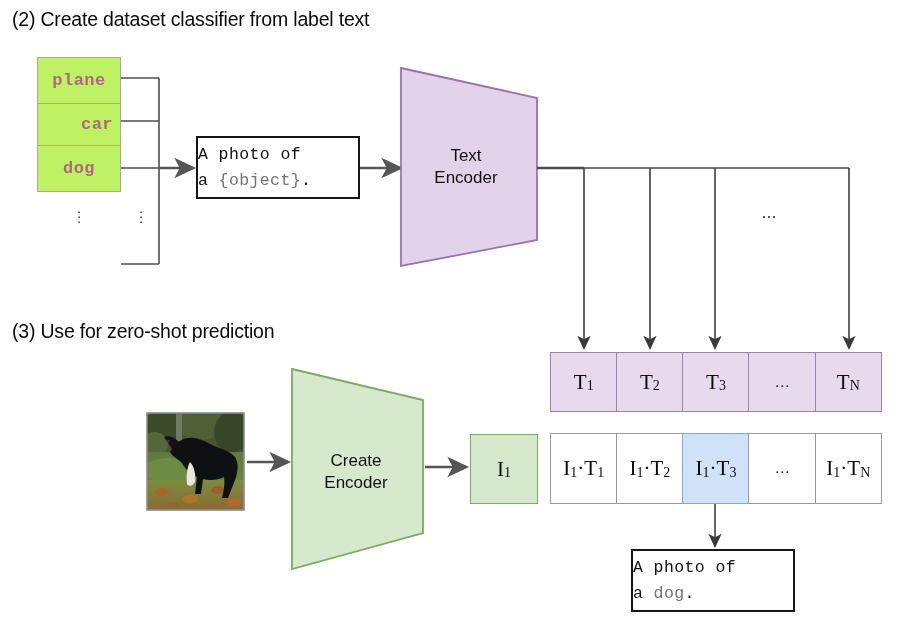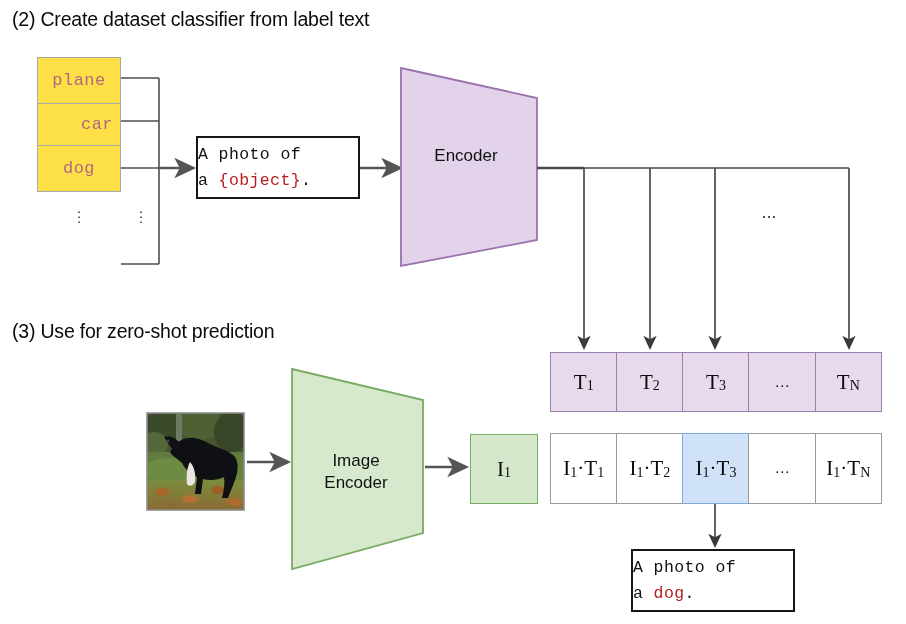--- a/index.html
+++ b/index.html
@@ -20,26 +20,27 @@
     font-size:19.5px;
     color:#0b0b0b;
     letter-spacing:-0.2px;
     white-space:nowrap;
   }
 
   
   .label-box{
     box-sizing:border-box;
     border:1.4px solid #a8a8a8;
-    background:#fde047;
+    background:#bef264;
     display:flex;align-items:center;justify-content:center;
     font-family:"Liberation Mono", monospace;
     font-size:17px;
     color:#b1667f;
     letter-spacing:0.5px;
+    font-weight:bold;
   }
 
   
   .vdots{
     font-family:"Liberation Sans", sans-serif;
     font-size:15px;
     color:#2b2b2b;
     line-height:5px;
     text-align:center;
     letter-spacing:0;
@@ -52,21 +53,21 @@
     border:2.2px solid #161616;
     background:#ffffff;
     display:flex;flex-direction:column;
     align-items:flex-start;justify-content:center;
     font-family:"Liberation Mono", monospace;
     font-size:16.5px;
     color:#101010;
     line-height:26px;
     letter-spacing:0.4px;
   }
-  .prompt-box .pink{color:#b91c1c;margin-top:20px;}
+  .prompt-box .pink{color:#737373;margin-top:20px;}
   .prompt-row{white-space:pre;}
 
   
   .enc-label{
     position:absolute;
     text-align:center;
     font-family:"Liberation Sans", sans-serif;
     font-size:17px;
     color:#111111;
     line-height:22px;
@@ -218,24 +219,25 @@
       <span>.</span>
       <span>.</span>
   </div>
 
   <div class="abs prompt-box" style="left:192px;top:136px;width:164px;height:63px;">
     <div class="prompt-row">A photo of</div>
     <div class="prompt-row"><span>a </span><span class="pink">{object}</span><span>.</span></div>
   </div>
 
   <div class="enc-label" style="left:397px;top:145px;width:130px;">
+    <div>Text</div>
     <div>Encoder</div>
   </div>
   <div class="enc-label" style="left:288px;top:450px;width:128px;">
-    <div>Image</div>
+    <div>Create</div>
     <div>Encoder</div>
   </div>
 
   <div class="abs floating-dots" style="left:758px;top:204px;">...</div>
 
   <div class="abs" style="left:546px;top:352px;width:332px;height:60px;display:flex;">
     <div class="cell t" style="flex:1;">
       <span>T</span>
         <span class="sub">1</span>
     </div>

